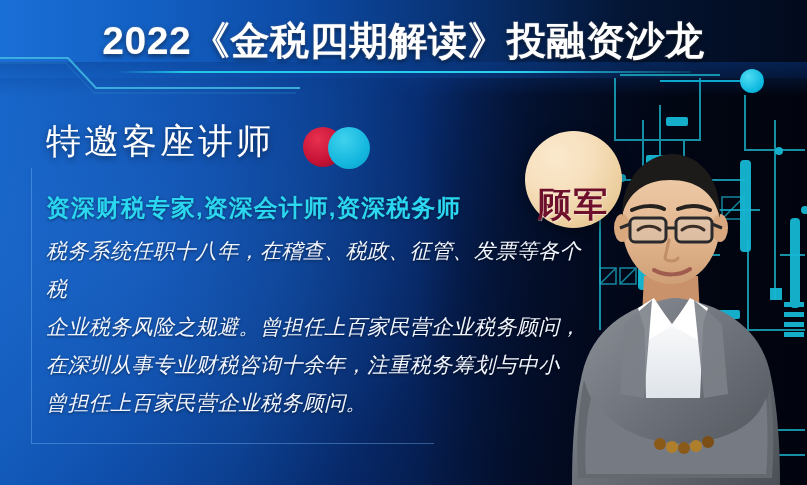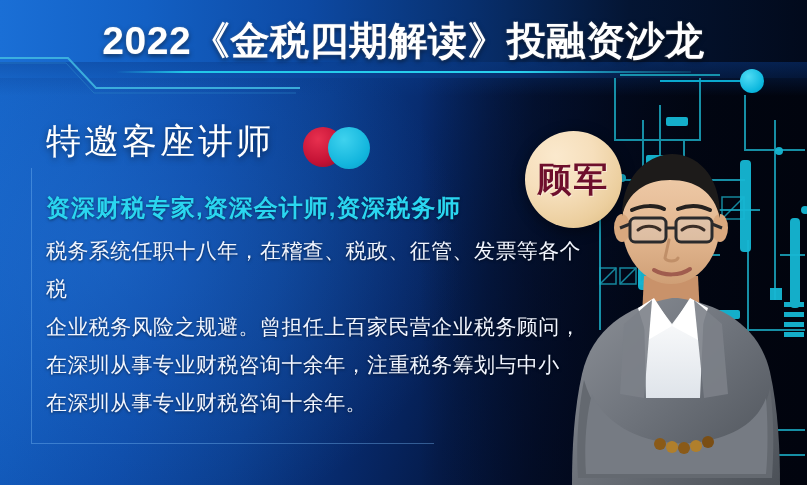--- a/index.html
+++ b/index.html
@@ -74,35 +74,35 @@
     font-size:24px;font-weight:bold;color:#2ad6f0;letter-spacing:1px;
     text-shadow:0 1px 3px rgba(0,0,0,.5);
   }
 
   
   .body-text{
     position:absolute;left:46px;top:232px;width:540px;
     font-size:21px;line-height:38px;color:#f2f6ff;letter-spacing:.4px;
     text-shadow:0 1px 3px rgba(0,0,0,.55);
   }
-  .body-text p{margin:0;}
+  .body-text p{margin:0;font-style:italic;}
 
   
   .frame-box{
     position:absolute;left:31px;top:168px;width:402px;height:275px;
     border-left:1px solid rgba(120,185,245,.40);
     border-bottom:1px solid rgba(120,185,245,.40);
   }
 
   
   .badge{
     position:absolute;left:525px;top:131px;width:97px;height:97px;border-radius:50%;
     background:radial-gradient(circle at 32% 26%,#fbe9cd 0%,#f6dfbc 38%,#eccf9f 70%,#dcb97e 100%);
     box-shadow:0 3px 14px rgba(0,0,0,.45);
-    display:flex;align-items:center;justify-content:center;font-family:Liberation Serif, serif;
+    display:flex;align-items:flex-end;justify-content:center;font-family:Liberation Serif, serif;
   }
   .badge-text{
     font-size:34px;font-weight:bold;color:#6e0f2c;letter-spacing:2px;
     text-shadow:1px 1px 0 rgba(255,255,255,.45);
   }
 
   
   .portrait{position:absolute;left:548px;top:148px;width:262px;height:337px;}
 </style>
 </head>
@@ -181,21 +181,21 @@
     <div class="logo-dot-red"></div>
     <div class="logo-dot-cyan"></div>
   </div>
 
   <div class="subtitle">资深财税专家,资深会计师,资深税务师</div>
 
   <div class="body-text">
     <p>税务系统任职十八年，在稽查、税政、征管、发票等各个税</p>
     <p>企业税务风险之规避。曾担任上百家民营企业税务顾问，</p>
     <p>在深圳从事专业财税咨询十余年，注重税务筹划与中小</p>
-    <p>在深圳从事专业财税咨询十余年。</p>
+    <p>曾担任上百家民营企业税务顾问。</p>
   </div>
 
   <div class="badge">
     <span class="badge-text">顾军</span>
   </div>
 
   <svg class="portrait" viewBox="0 0 262 337">
     <defs>
       <linearGradient id="suit" x1="0" y1="0" x2="1" y2="1">
         <stop offset="0%" stop-color="#8d9198"></stop>

